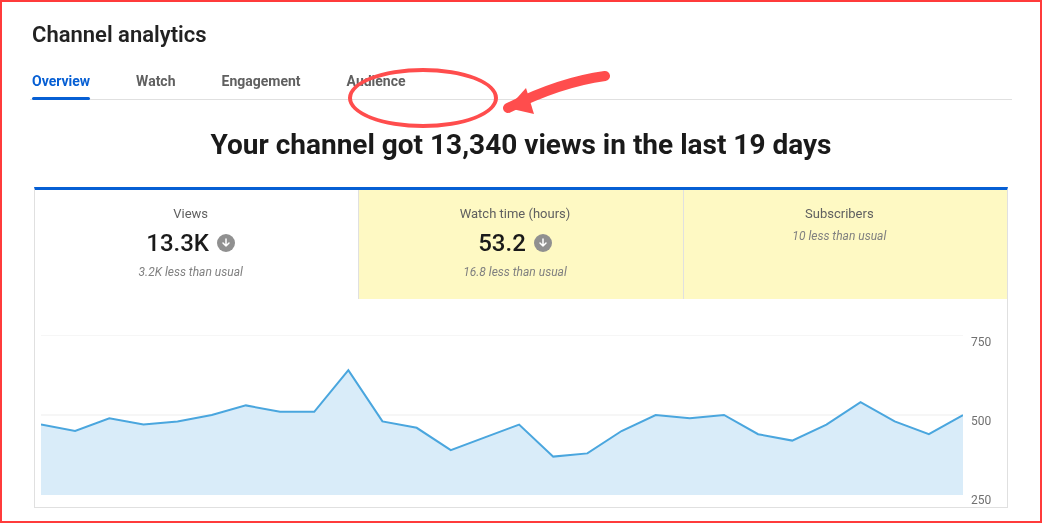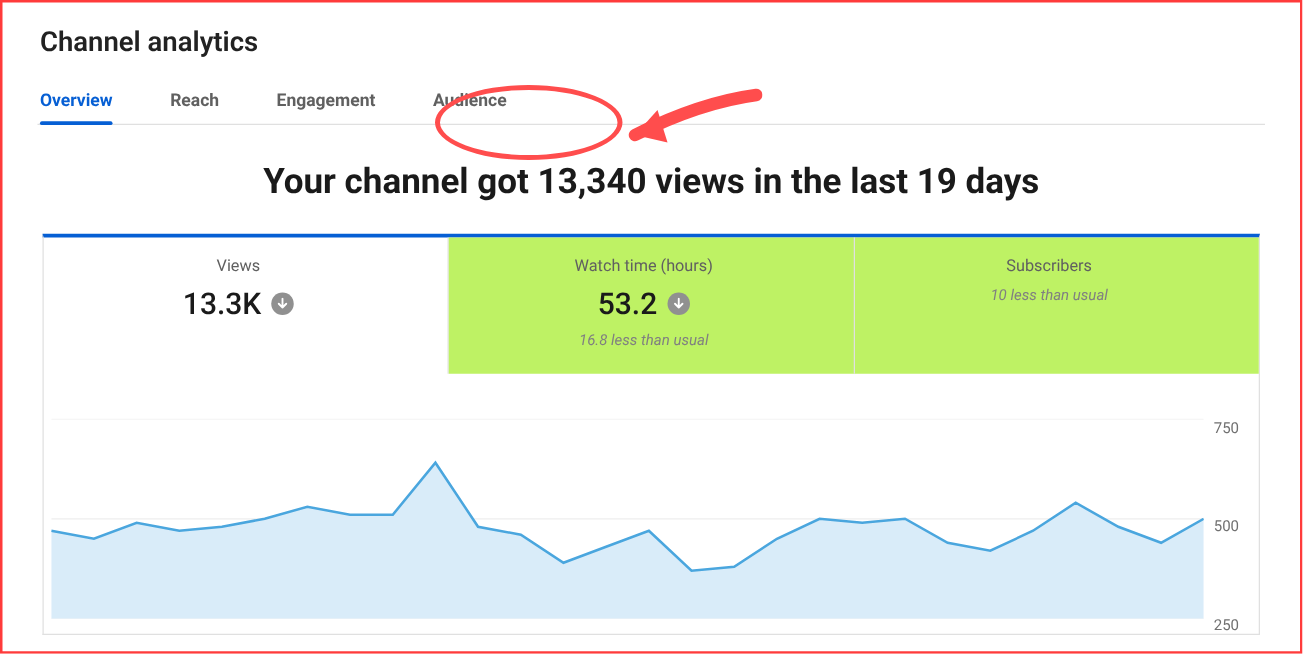--- a/index.html
+++ b/index.html
@@ -12,21 +12,21 @@
 .tab.active{color:#065fd4}
 .tab.active::after{content:"";position:absolute;left:0;right:0;bottom:-1px;height:3px;background:#065fd4;border-radius:2px}
 .tabs-underline{height:1px;background:#e0e0e0;margin-top:0}
 
 .headline{font-size:28px;font-weight:700;color:#1a1a1a;text-align:center;margin:28px 0 26px 0}
 
 .metrics-card{border:1px solid #e0e0e0;border-top:3px solid #065fd4;margin:0 4px;background:#fff}
 .metrics-row{display:flex}
 .metric{flex:1;text-align:center;padding:16px 20px 20px 8px;border-right:1px solid #e0e0e0}
 .metric:last-child{border-right:none}
-.metric.dim{background:#bef264}
+.metric.dim{background:#fef9c3}
 .metric-label{font-size:13px;font-weight:400;color:#606060;margin-bottom:8px}
 .metric-value-line{display:flex;align-items:center;justify-content:center;gap:8px}
 .metric-value{font-size:24px;font-weight:500;color:#1a1a1a}
 .trend-badge{width:18px;height:18px;border-radius:50%;background:#909090;display:inline-flex;align-items:center;justify-content:center}
 .trend-badge svg{display:block}
 .metric-sub{font-size:12px;font-style:italic;color:#808080;margin-top:8px}
 
 .chart-area{position:relative;height:160px;margin-top:36px;padding:0 44px 12px 6px}
 .y-ticks{position:absolute;right:6px;top:0;height:100%;display:flex;flex-direction:column;justify-content:space-between;font-size:12px;color:#707070;text-align:left;min-width:30px}
 .chart-svg{width:100%;height:100%;display:block}
@@ -37,41 +37,42 @@
 </head>
 <body>
 
 <div class="frame">
   <div class="inner">
 
     <div class="page-title">Channel analytics</div>
 
     <div class="tabs-row">
       <div class="tab active">Overview</div>
-      <div class="tab">Reach</div>
+      <div class="tab">Watch</div>
       <div class="tab">Engagement</div>
       <div class="tab">Audience</div>
     </div>
     <div class="tabs-underline"></div>
 
     <div class="headline">Your channel got 13,340 views in the last 19 days</div>
 
     <div class="metrics-card">
       <div class="metrics-row">
 
         <div class="metric">
           <div class="metric-label">Views</div>
           <div class="metric-value-line">
             <span class="metric-value">13.3K</span>
             <span class="trend-badge">
               <svg width="10" height="10" viewBox="0 0 10 10">
                   <path d="M5 1 L5 8 M5 8 L2 5 M5 8 L8 5" stroke="#fff" stroke-width="1.5" fill="none" stroke-linecap="round"></path>
                 </svg>
             </span>
           </div>
+          <div class="metric-sub">3.2K less than usual</div>
         </div>
 
         <div class="metric dim">
           <div class="metric-label">Watch time (hours)</div>
           <div class="metric-value-line">
             <span class="metric-value">53.2</span>
             <span class="trend-badge">
               <svg width="10" height="10" viewBox="0 0 10 10">
                   <path d="M5 1 L5 8 M5 8 L2 5 M5 8 L8 5" stroke="#fff" stroke-width="1.5" fill="none" stroke-linecap="round"></path>
                 </svg>

